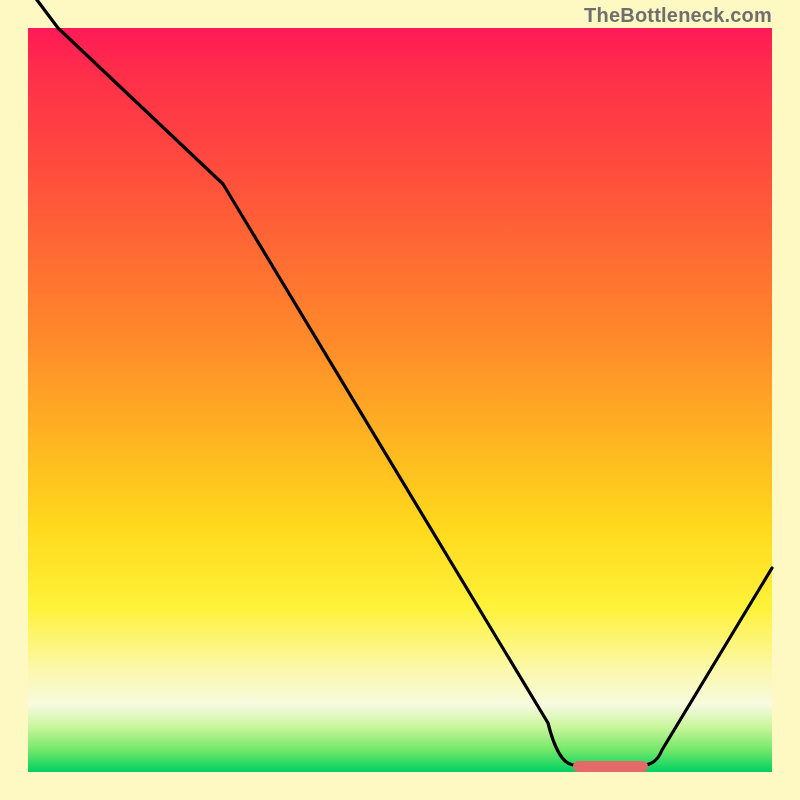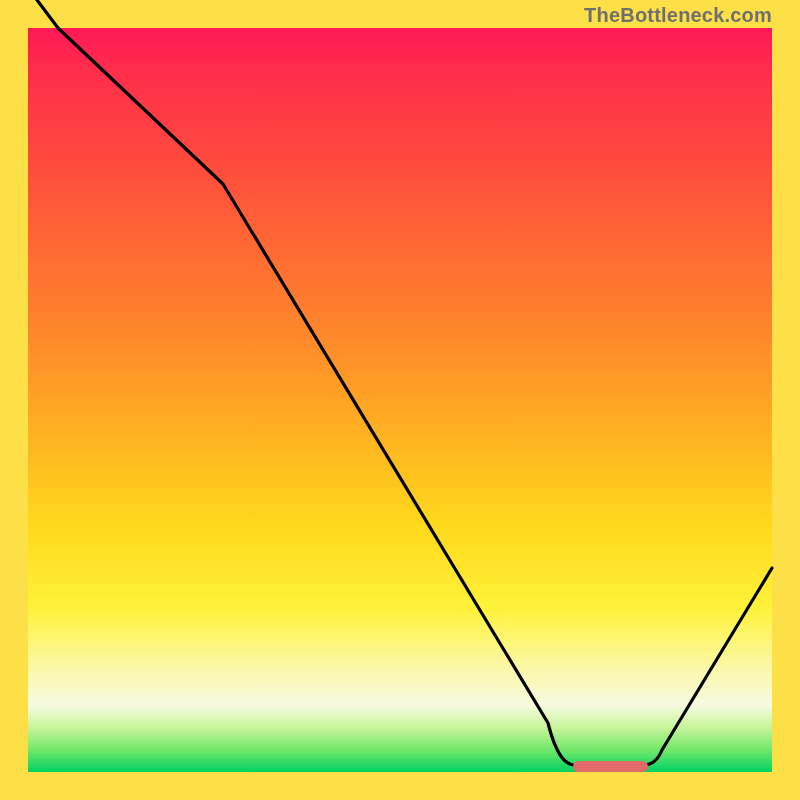--- a/index.html
+++ b/index.html
@@ -8,21 +8,21 @@
     width: 800px;
     height: 800px;
     background: #000;
     overflow: hidden;
     font-family: Arial, Helvetica, sans-serif;
   }
   .frame {
     position: relative;
     width: 800px;
     height: 800px;
-    background: #fde047;
+    background: #fef9c3;
   }
   .plot-area {
     position: absolute;
     left: 28px;
     top: 28px;
     width: 744px;
     height: 744px;
     
     background: linear-gradient(
       to bottom,

